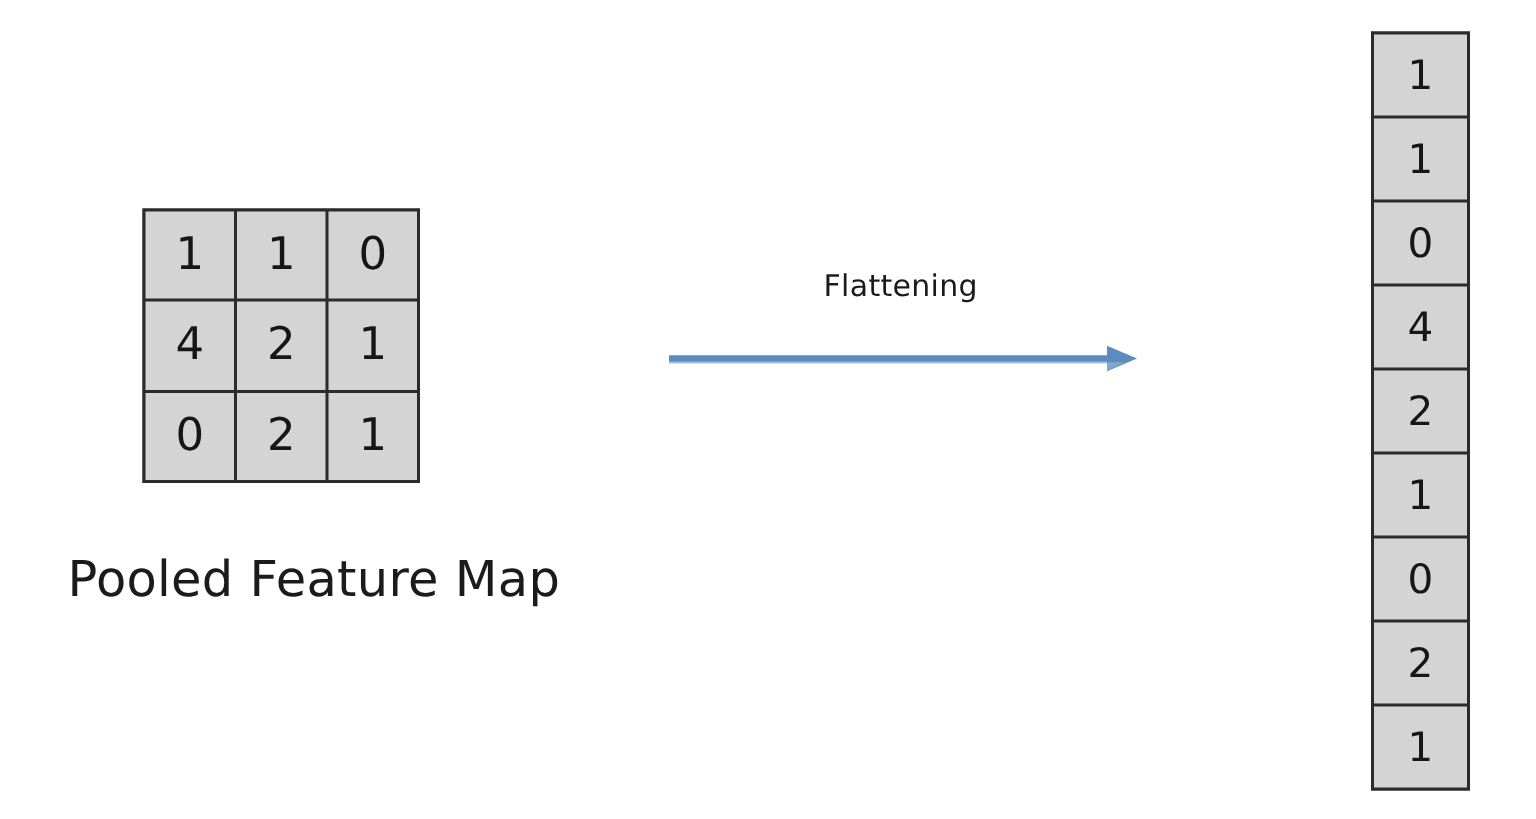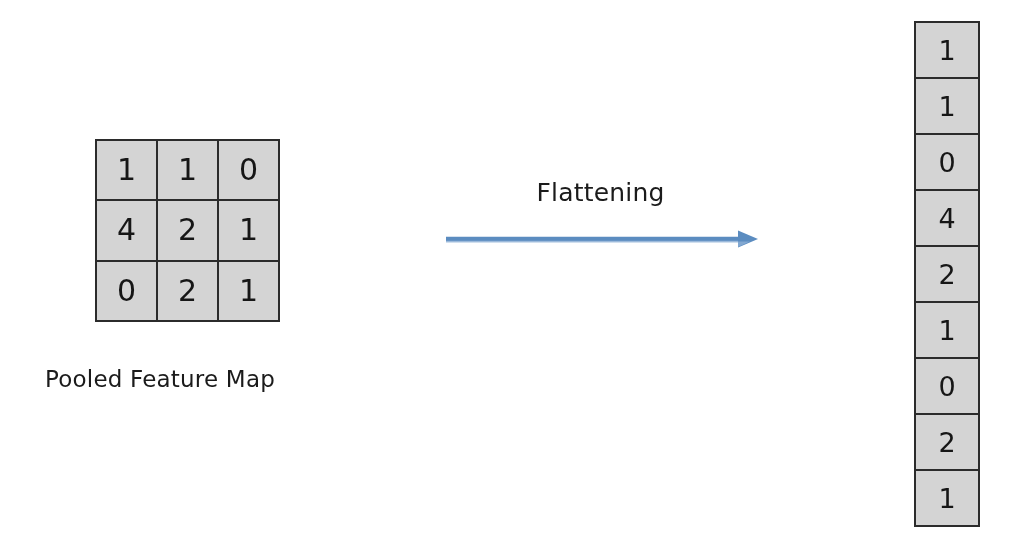--- a/index.html
+++ b/index.html
@@ -45,35 +45,35 @@
     font-weight: 400;
     line-height: 1;
     user-select: none;
   }
 
   
   #pooled-feature-map-label {
     position: absolute;
     left: 45px;
     top: 366px;
-    font-size: 23px;
+    font-size: 33px;
     color: #1b1b1b;
     font-family: "DejaVu Sans", sans-serif;
     letter-spacing: 0.2px;
     white-space: nowrap;
   }
 
   
   #flattening-label {
     position: absolute;
     left: 446px;
     top: 178px;
     width: 309px;
     text-align: center;
-    font-size: 25px;
+    font-size: 20px;
     color: #1b1b1b;
     font-family: "DejaVu Sans", sans-serif;
     letter-spacing: 0.2px;
     white-space: nowrap;
   }
   #flattening-arrow {
     position: absolute;
     left: 440px;
     top: 222px;
     width: 325px;

